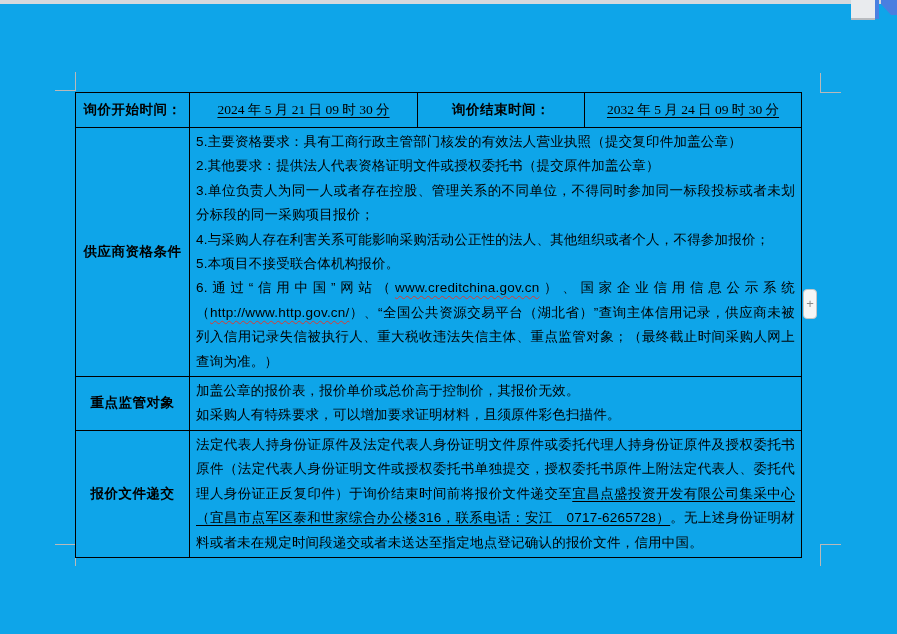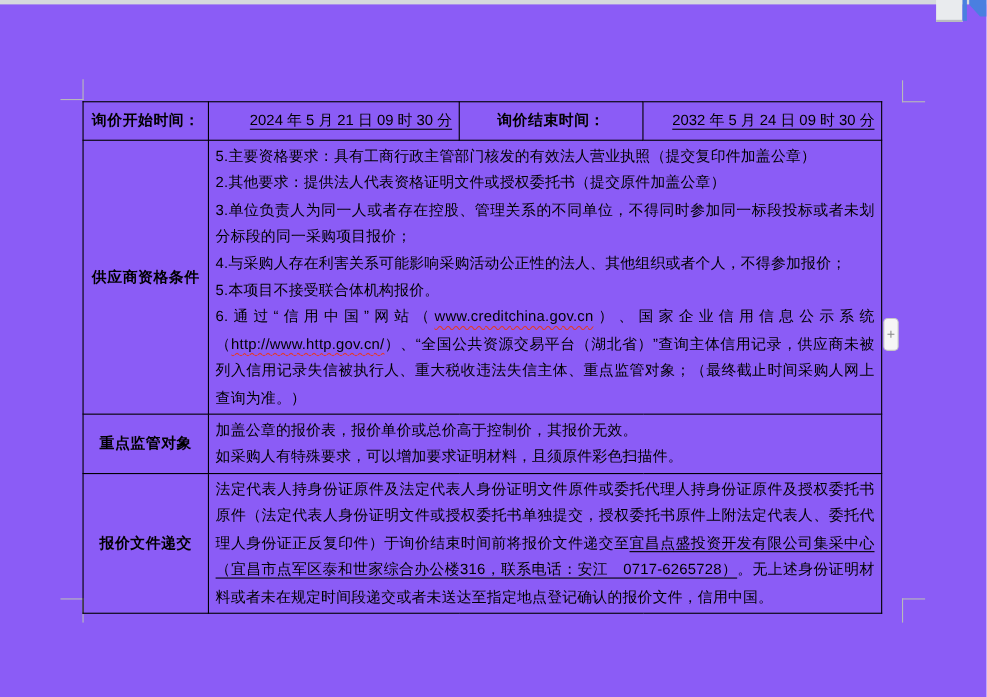--- a/index.html
+++ b/index.html
@@ -2,21 +2,21 @@
 <html><head>
 <meta charset="utf-8">
 <style>
   html, body {
     margin: 0; padding: 0;
     width: 897px; height: 634px;
     background: #ffffff;
     overflow: hidden;
     font-family: "Liberation Sans", "DejaVu Sans", sans-serif;
   }
-  .stage { position: relative; width: 897px; height: 634px; background: #8b5cf6; }
+  .stage { position: relative; width: 897px; height: 634px; background: #0ea5e9; }
 
   
   .top-strip { position: absolute; left: 0; top: 0; width: 897px; height: 4px; background: #d6d9dd; }
 
   
   .tr-grayblock { position: absolute; left: 851px; top: 0; width: 24px; height: 18px;
                   background: #e9ebee; border-bottom: 2px solid #b9bcc0; }
   .tr-bluebar { position: absolute; left: 875px; top: 0; width: 4px; height: 19px; background: #4a7fe0; }
   .tr-bluewedge { position: absolute; left: 881px; top: 0; width: 16px; height: 16px; }
 
@@ -37,21 +37,21 @@
     border: 1.6px solid #000;
     padding: 2px 6px;
     vertical-align: middle;
     font-size: 13.5px;
   }
   td.hdr {
     font-weight: bold; text-align: center;
     font-size: 14px; letter-spacing: 0.5px;
     padding: 2px 4px;
   }
-  td.timeval { text-align: right; }
+  td.timeval { text-align: center; font-family: Liberation Serif, serif; }
   td.timeval span { text-decoration: underline; text-underline-offset: 3px; }
   td.content { padding: 4px 5px 4px 8px; }
   .para { line-height: 24.4px; text-align: justify; letter-spacing: 0.2px; }
   .para span.u { text-decoration: underline; text-underline-offset: 3px; text-decoration-thickness: 1px; }
   .para span.wavy {
     text-decoration: underline wavy #e03a2f;
     text-decoration-thickness: 1px;
     text-underline-offset: 3px;
     text-decoration-skip-ink: none;
   }

